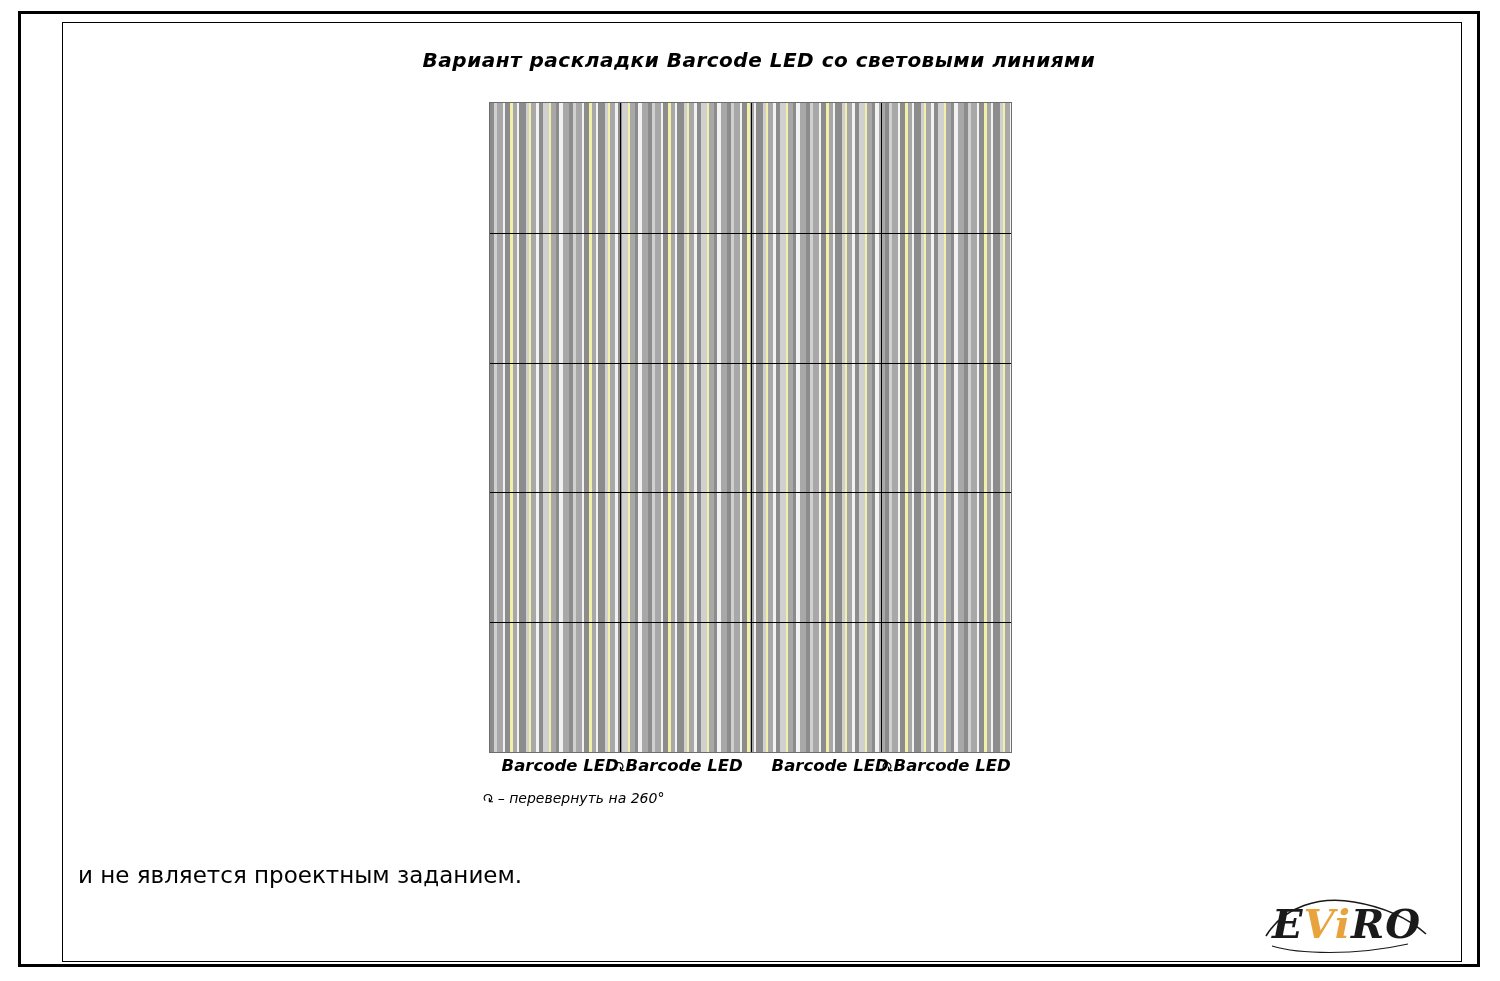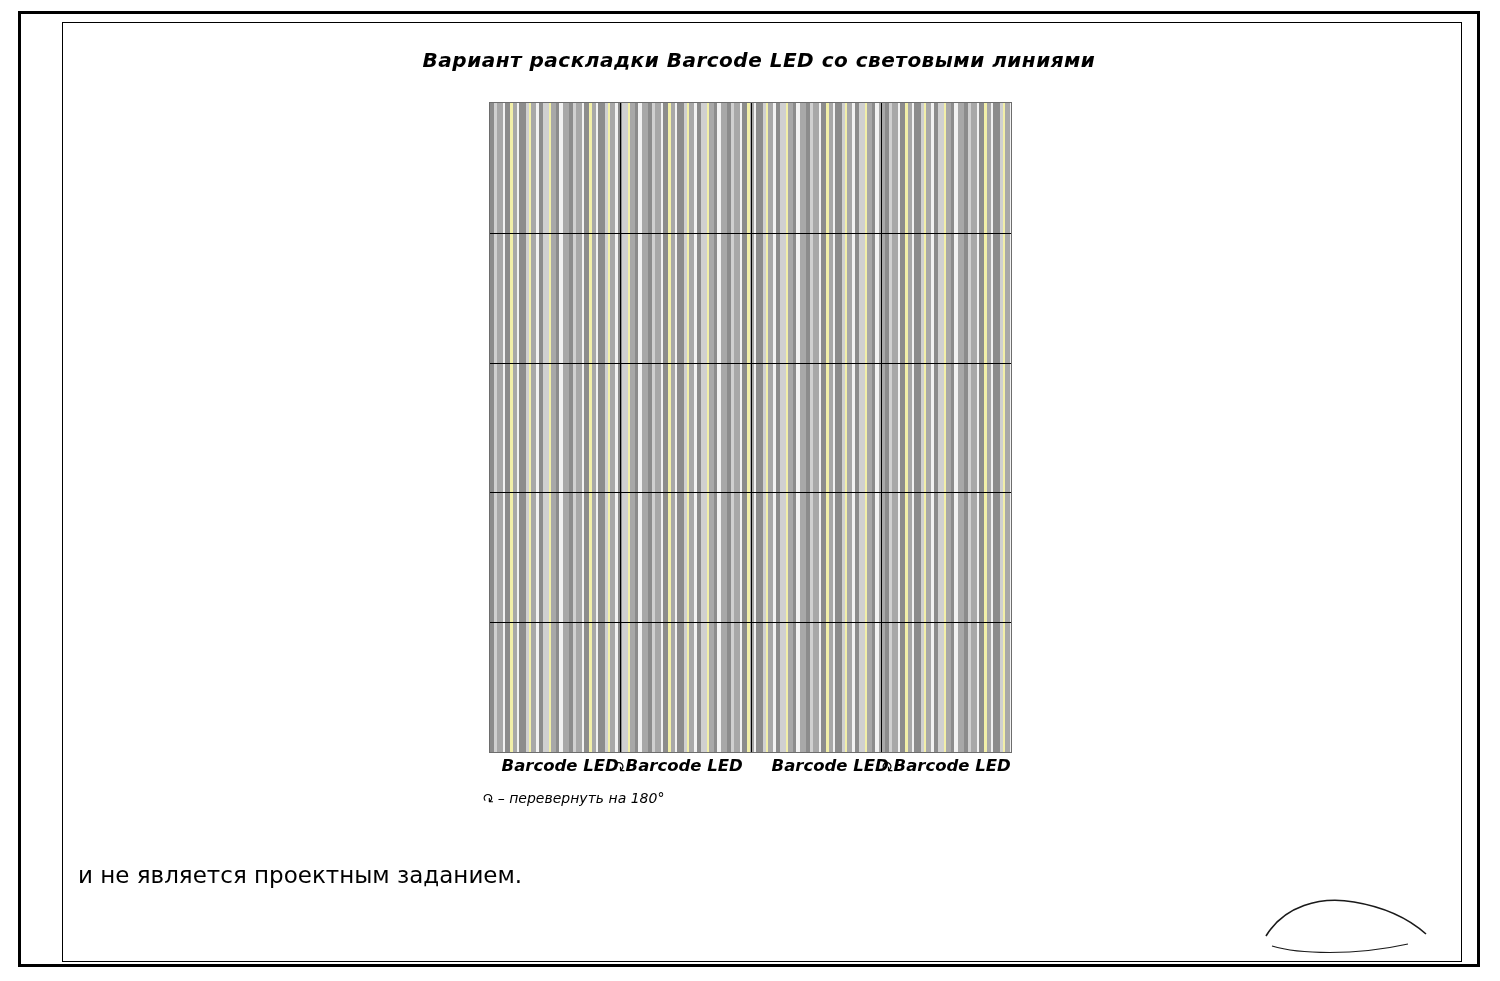--- a/index.html
+++ b/index.html
@@ -346,25 +346,26 @@
   </span>
   <span class="cap" style="left:270px;">
     <span class="flip-mark" style="visibility:hidden;">↺</span><span>Barcode LED</span>
   </span>
   <span class="cap" style="left:392px;">
     <span class="flip-mark">↺</span><span>Barcode LED</span>
   </span>
 </div>
 
 <div id="legend">
-  <span class="flip-mark">↺</span><span>– перевернуть на 180°</span>
+  <span class="flip-mark">↺</span><span>– перевернуть на 260°</span>
 </div>
 
 <div id="notice">
   <div class="notice-line">и не является проектным заданием.</div>
 </div>
 
 <div id="logo">
   <svg id="logo-swash" viewBox="0 0 180 70">
     <path d="M8 46 C 26 16, 62 6, 96 12 C 126 17, 150 28, 168 44" fill="none" stroke="#1a1a1a" stroke-width="1.6"></path>
     <path d="M14 56 C 40 64, 96 66, 150 54" fill="none" stroke="#1a1a1a" stroke-width="1.2"></path>
   </svg>
+  <div id="logo-text"><span>E</span><span id="logo-accent">Vi</span><span>RO</span></div>
 </div>
 
 </body></html>

